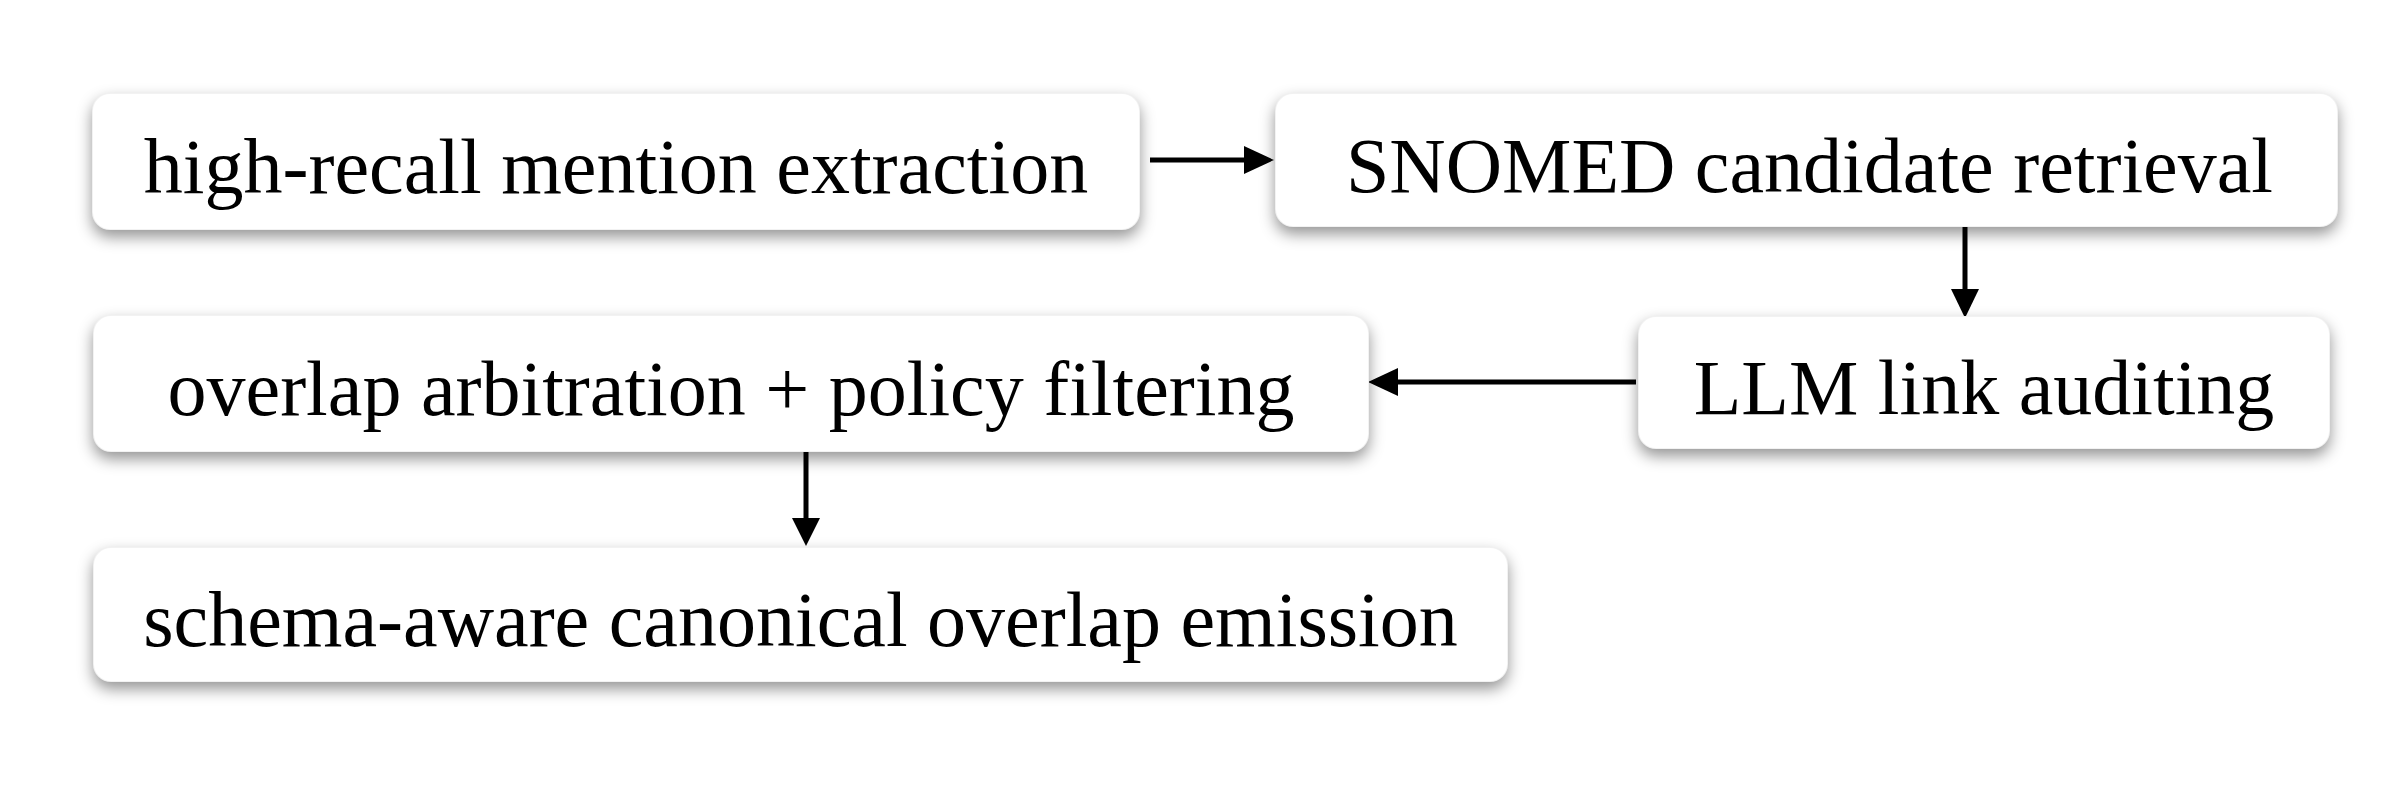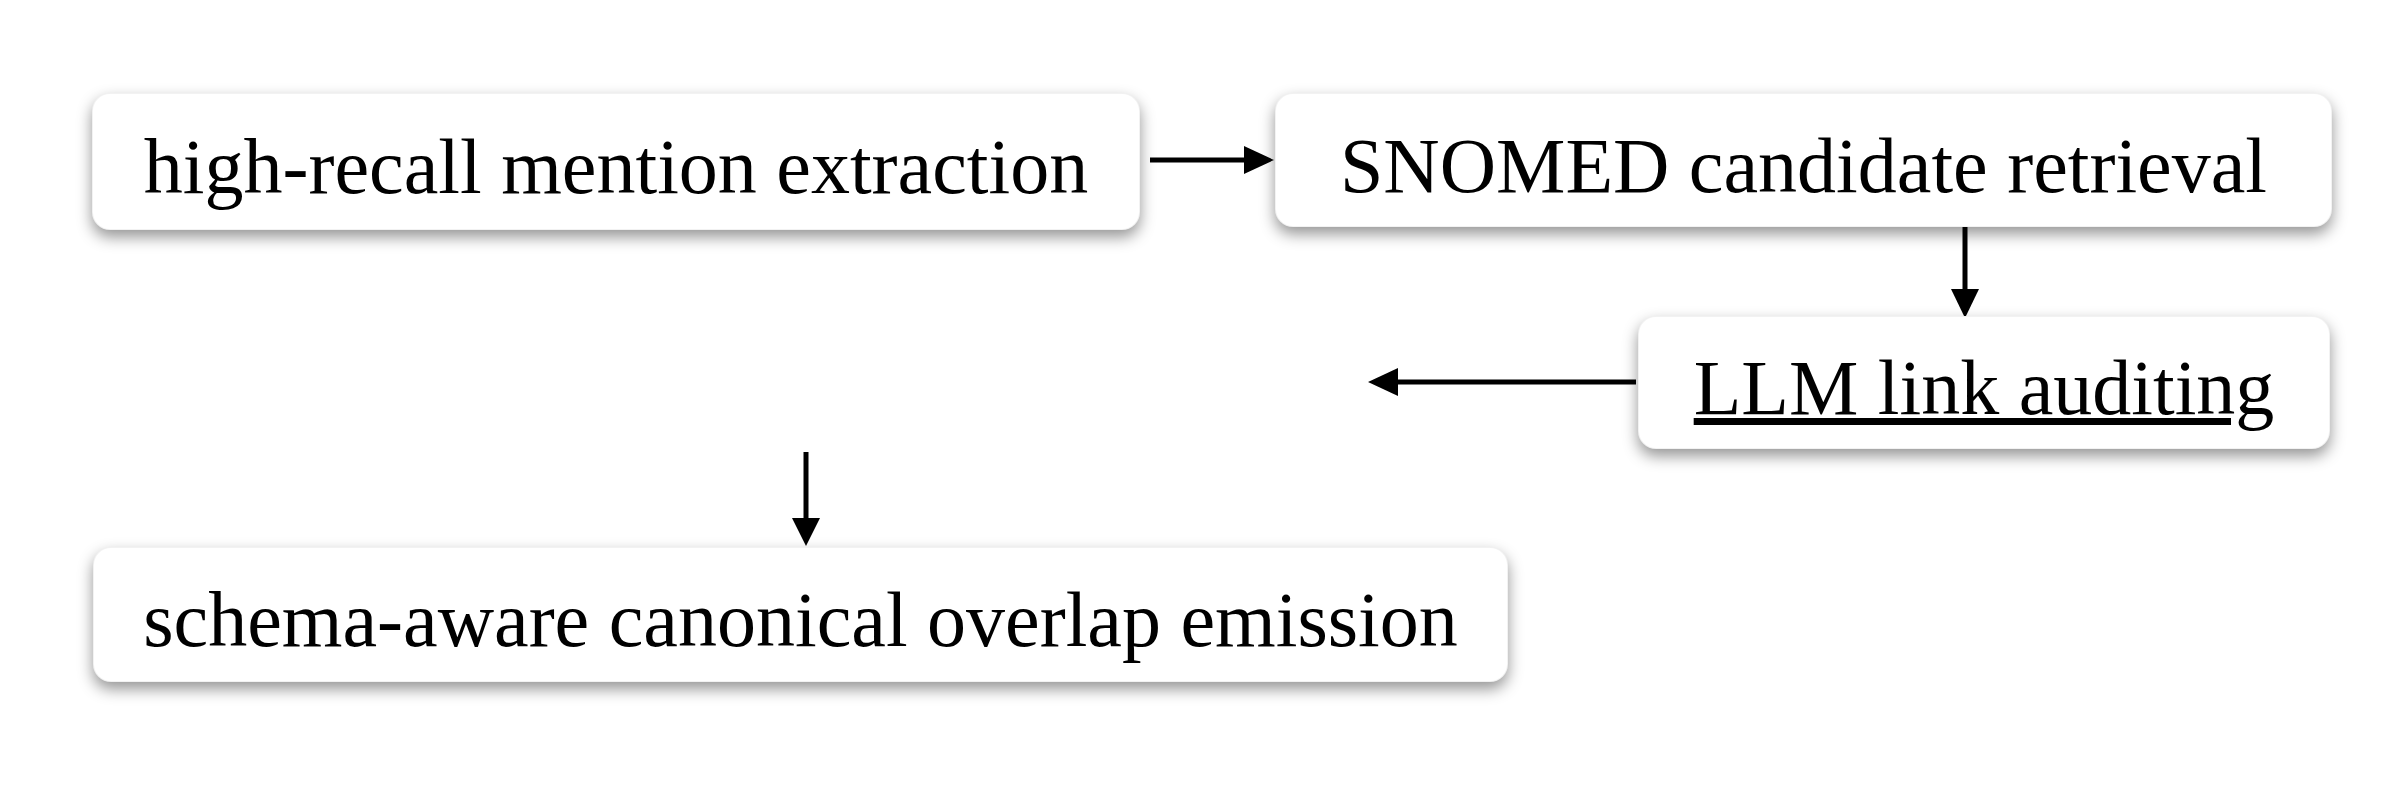--- a/index.html
+++ b/index.html
@@ -27,23 +27,23 @@
     white-space: nowrap;
   }
   .node .label {
     font-size: 78px;
     line-height: 1;
     color: #000000;
     padding-bottom: 6px;
     margin-top: 17px;
   }
   #node-mention-extraction  { left:   92px; top:  93px; width: 1046px; height: 135px; }
-  #node-snomed-retrieval    { left: 1275px; top:  93px; width: 1055px; height: 132px; }
+  #node-snomed-retrieval    { left: 1275px; top:  93px; width: 1055px; height: 132px; padding-left: 6px; }
   #node-overlap-arbitration { left:   93px; top: 315px; width: 1274px; height: 135px; }
-  #node-llm-auditing        { left: 1638px; top: 316px; width:  690px; height: 131px; text-decoration: underline; }
+  #node-llm-auditing        { left: 1638px; top: 316px; width:  690px; height: 131px; }
   #node-symbol-emission     { left:   93px; top: 547px; width: 1413px; height: 133px; }
   .edges-layer {
     position: absolute;
     left: 0; top: 0;
     width: 2400px;
     height: 790px;
     pointer-events: none;
   }
 </style>
 </head>
@@ -71,20 +71,23 @@
   </svg>
 
   <div class="node" id="node-mention-extraction">
     <span class="label">high-recall mention extraction</span>
   </div>
 
   <div class="node" id="node-snomed-retrieval">
     <span class="label">SNOMED candidate retrieval</span>
   </div>
 
+  <div class="node" id="node-overlap-arbitration">
+    <span class="label">overlap arbitration + policy filtering</span>
+  </div>
 
   <div class="node" id="node-llm-auditing">
     <span class="label">LLM link auditing</span>
   </div>
 
   <div class="node" id="node-symbol-emission">
     <span class="label">schema-aware canonical overlap emission</span>
   </div>
 
 </div>

